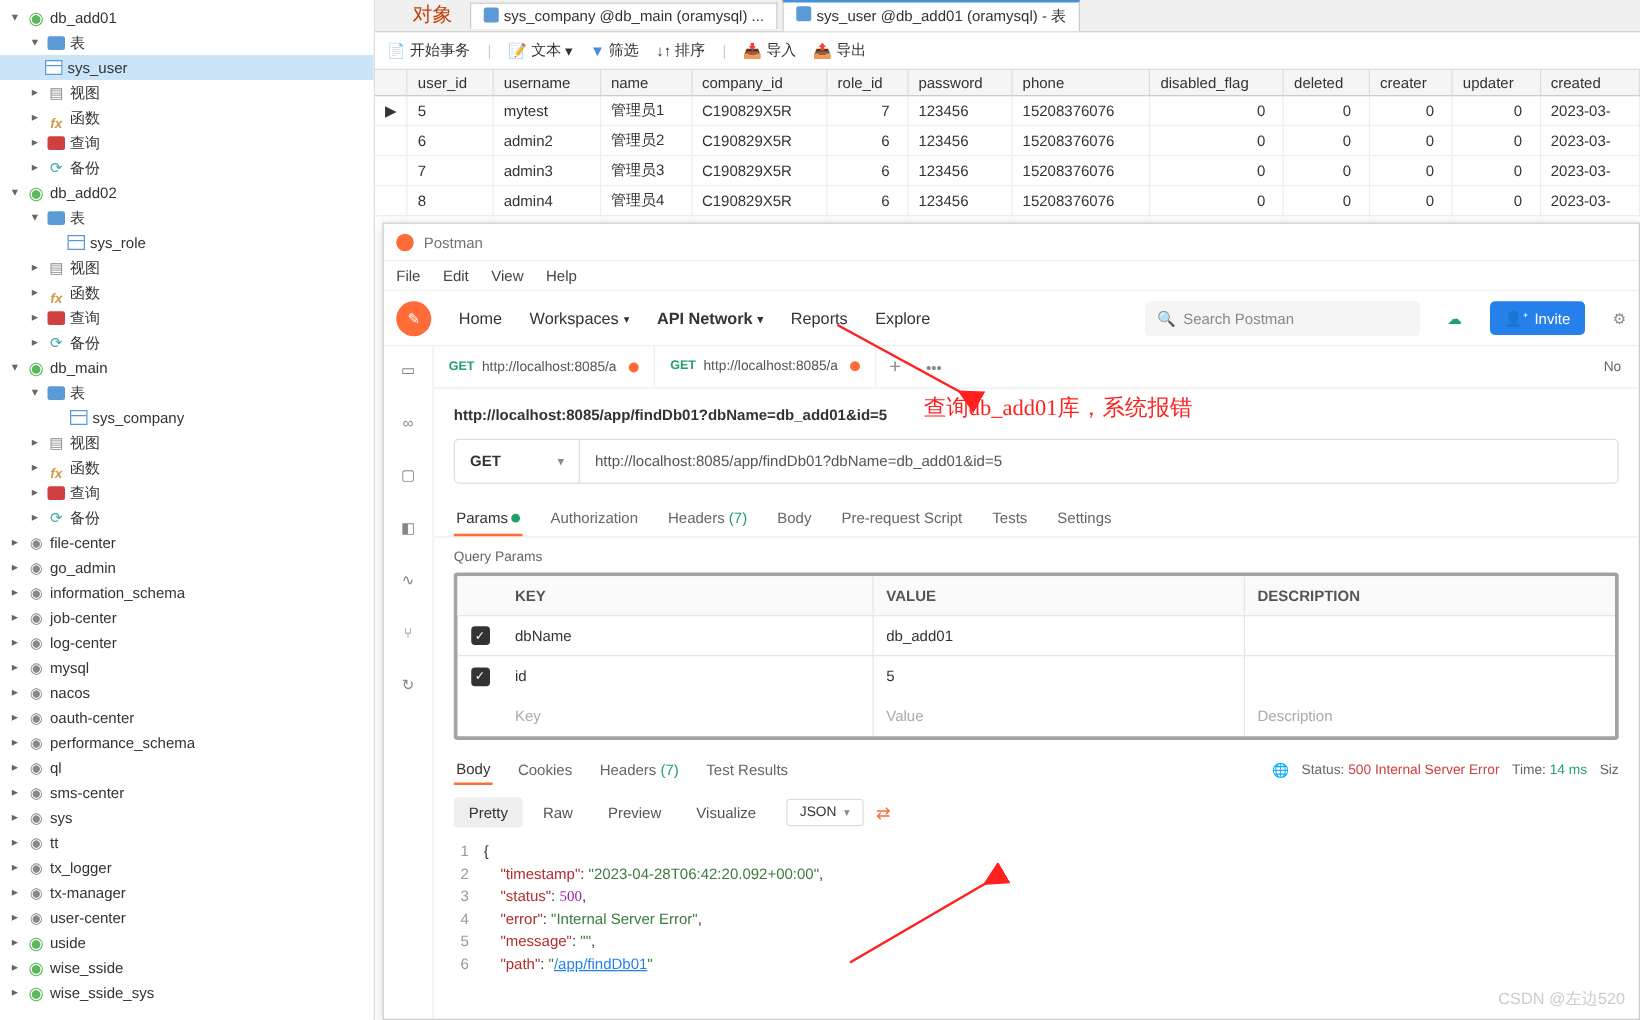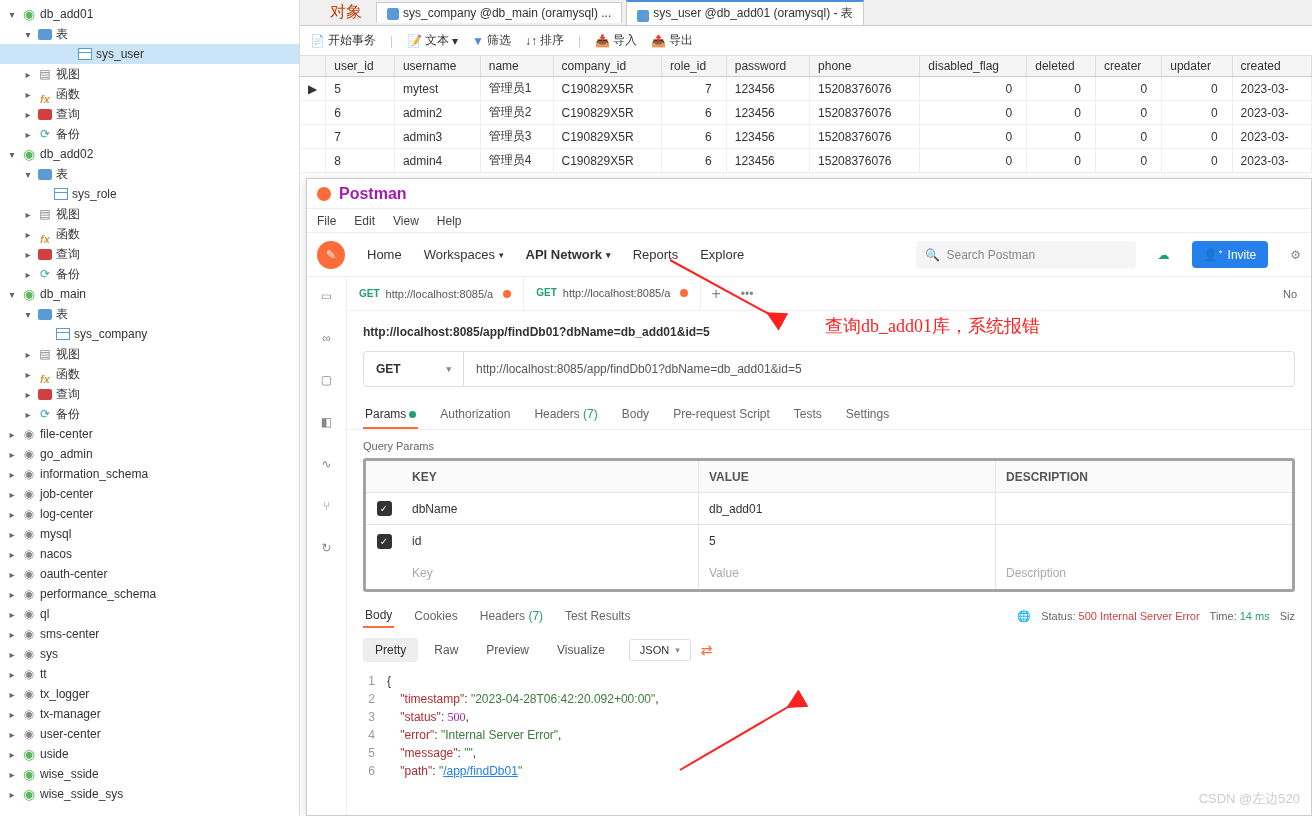--- a/index.html
+++ b/index.html
@@ -17,41 +17,41 @@
 .ic-table::before { content: ""; position: absolute; top: 3px; left: 0; right: 0; height: 1px; background: #5b9bd5; }
 .ic-view { color: #888; }
 .ic-fx { color: #d89648; font-style: italic; font-weight: bold; font-size: 11px; margin-top: 10px; }
 .ic-query { background: #d04040; width: 14px; height: 11px; border-radius: 2px; }
 .ic-backup { color: #4aa; }
 .ic-dbgray { color: #888; }
 
 
 .top-tabs { position: absolute; left: 300px; top: 0; right: 0; height: 26px; background: #f0f0f0; border-bottom: 1px solid #ccc; display: flex; align-items: center; padding-left: 20px; gap: 4px; }
 .obj-tab { font-size: 16px; padding: 4px 10px; color: #c2410c; }
-.file-tab { background: #fff; border: 1px solid #ccc; border-bottom: none; padding: 3px 10px; font-size: 12px; display: flex; align-items: flex-end; gap: 4px; }
+.file-tab { background: #fff; border: 1px solid #ccc; border-bottom: none; padding: 3px 10px; font-size: 12px; display: flex; align-items: flex-start; gap: 4px; }
 .file-tab.active { background: #fff; border-top: 2px solid #4a90d9; }
 .tb-ic { width: 12px; height: 12px; background: #5b9bd5; border-radius: 2px; }
 
 
 .db-toolbar { position: absolute; left: 300px; top: 26px; right: 0; height: 30px; background: #fff; border-bottom: 1px solid #ddd; display: flex; align-items: center; padding-left: 10px; gap: 14px; font-size: 12px; color: #333; }
 .tb-btn { display: flex; align-items: center; gap: 3px; cursor: pointer; }
 
 
 .grid-area { position: absolute; left: 300px; top: 56px; right: 0; height: 120px; background: #fff; overflow: hidden; }
 .grid-table { border-collapse: collapse; width: 100%; font-size: 12px; }
 .grid-table th { text-align: left; padding: 3px 8px; border-right: 1px solid #ddd; border-bottom: 1px solid #ccc; background: #f5f5f5; font-weight: normal; color: #333; }
 .grid-table td { padding: 3px 8px; border-right: 1px solid #eee; border-bottom: 1px solid #eee; }
 .grid-table td.num { text-align: right; padding-right: 14px; }
 .row-marker { width: 14px; text-align: center; color: #333; }
 
 
 .postman { position: absolute; left: 306px; top: 178px; right: 0; bottom: 0; background: #fff; border: 1px solid #ccc; box-shadow: 0 2px 10px rgba(0,0,0,.15); display: flex; flex-direction: column; }
 .pm-titlebar { height: 30px; display: flex; align-items: center; padding: 0 10px; gap: 8px; border-bottom: 1px solid #eee; }
 .pm-logo { width: 14px; height: 14px; background: #ff6c37; border-radius: 50%; }
-.pm-title { font-size: 16px; color: #a21caf; font-weight: bold; }
+.pm-title { font-size: 12px; color: #737373; }
 .pm-menubar { height: 24px; display: flex; align-items: center; gap: 18px; padding: 0 10px; font-size: 12px; color: #444; border-bottom: 1px solid #eee; }
 .pm-navbar { height: 44px; display: flex; align-items: center; padding: 0 10px; gap: 22px; border-bottom: 1px solid #eee; }
 .pm-logo2 { width: 28px; height: 28px; background: #ff6c37; border-radius: 50%; display: flex; align-items: center; justify-content: center; color: #fff; }
 .pm-nav-item { font-size: 13px; color: #333; cursor: pointer; display: flex; align-items: center; gap: 4px; }
 .pm-nav-item.bold { font-weight: 600; }
 .pm-search { margin-left: auto; width: 220px; height: 28px; background: #f5f5f5; border-radius: 4px; display: flex; align-items: center; padding: 0 10px; gap: 6px; color: #888; font-size: 12px; }
 .pm-invite { background: #2680eb; color: #fff; padding: 5px 12px; border-radius: 4px; font-size: 12px; display: flex; align-items: center; gap: 5px; }
 .pm-cloud { color: #22a06b; }
 
 .pm-body { flex: 1; display: flex; overflow: hidden; }
@@ -125,21 +125,21 @@
       <span class="tree-icon ic-db">◉</span>
       <span>db_add01</span>
     </div>
   <div class="tree-item" style="padding-left:22px">
       <span class="tree-arrow">▾</span>
       <span class="tree-icon">
         <span class="ic-folder"></span>
       </span>
       <span>表</span>
     </div>
-  <div class="tree-item selected" style="padding-left:74px">
+  <div class="tree-item selected" style="padding-left:32px">
       <span class="tree-icon">
         <span class="ic-table"></span>
       </span>
       <span>sys_user</span>
     </div>
   <div class="tree-item" style="padding-left:22px">
       <span class="tree-arrow">▸</span>
       <span class="tree-icon ic-view">▤</span>
       <span>视图</span>
     </div>
@@ -623,21 +623,21 @@
 </div>
 
 <svg class="arrow-svg" style="left:660px;top:250px;width:130px;height:90px">
     <defs>
       <marker id="ah1" markerWidth="10" markerHeight="10" refX="2" refY="5" orient="auto">
         <path d="M0,0 L10,5 L0,10 Z" fill="#ff2020"></path>
       </marker>
     </defs>
     <line x1="120" y1="70" x2="10" y2="10" stroke="#ff2020" stroke-width="2" marker-start="url(#ah1)"></line>
   </svg>
-<div class="annot annot-text" style="left:825px;top:314px">查询db_add01库，系统报错</div>
+<div class="annot annot-text" style="left:739px;top:314px">查询db_add01库，系统报错</div>
 <svg class="arrow-svg" style="left:670px;top:690px;width:140px;height:90px">
     <defs>
       <marker id="ah2" markerWidth="10" markerHeight="10" refX="2" refY="5" orient="auto">
         <path d="M0,0 L10,5 L0,10 Z" fill="#ff2020"></path>
       </marker>
     </defs>
     <line x1="130" y1="10" x2="10" y2="80" stroke="#ff2020" stroke-width="2" marker-start="url(#ah2)"></line>
   </svg>
 
 <div class="watermark">CSDN @左边520</div>

